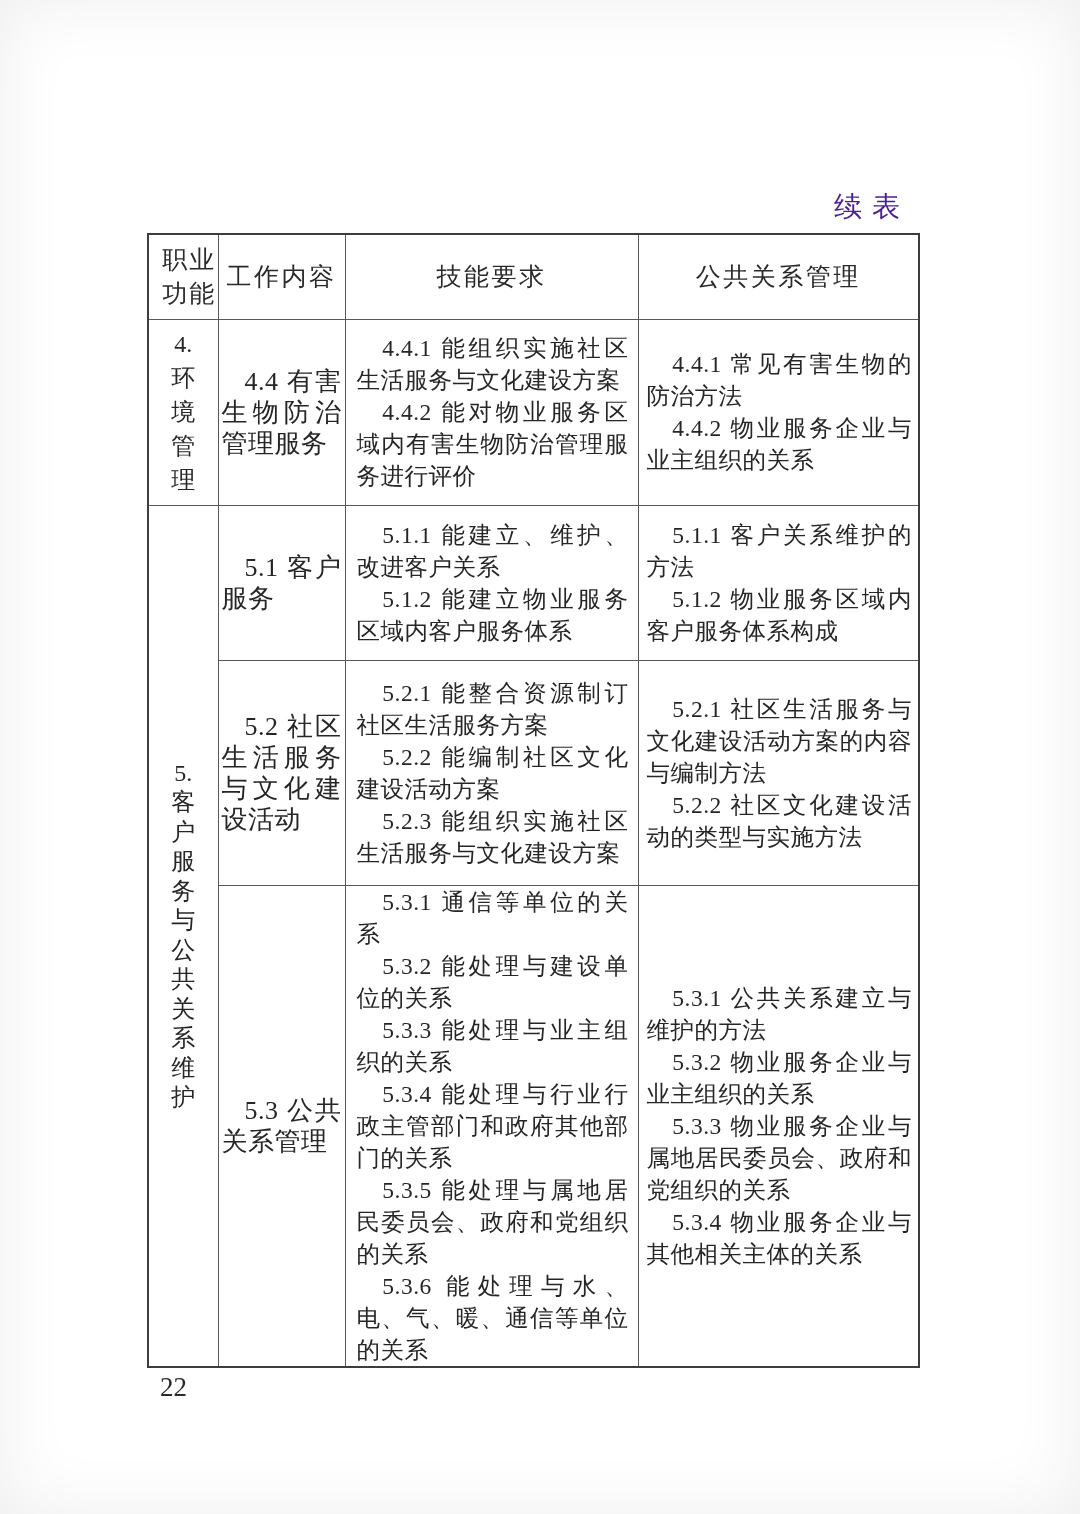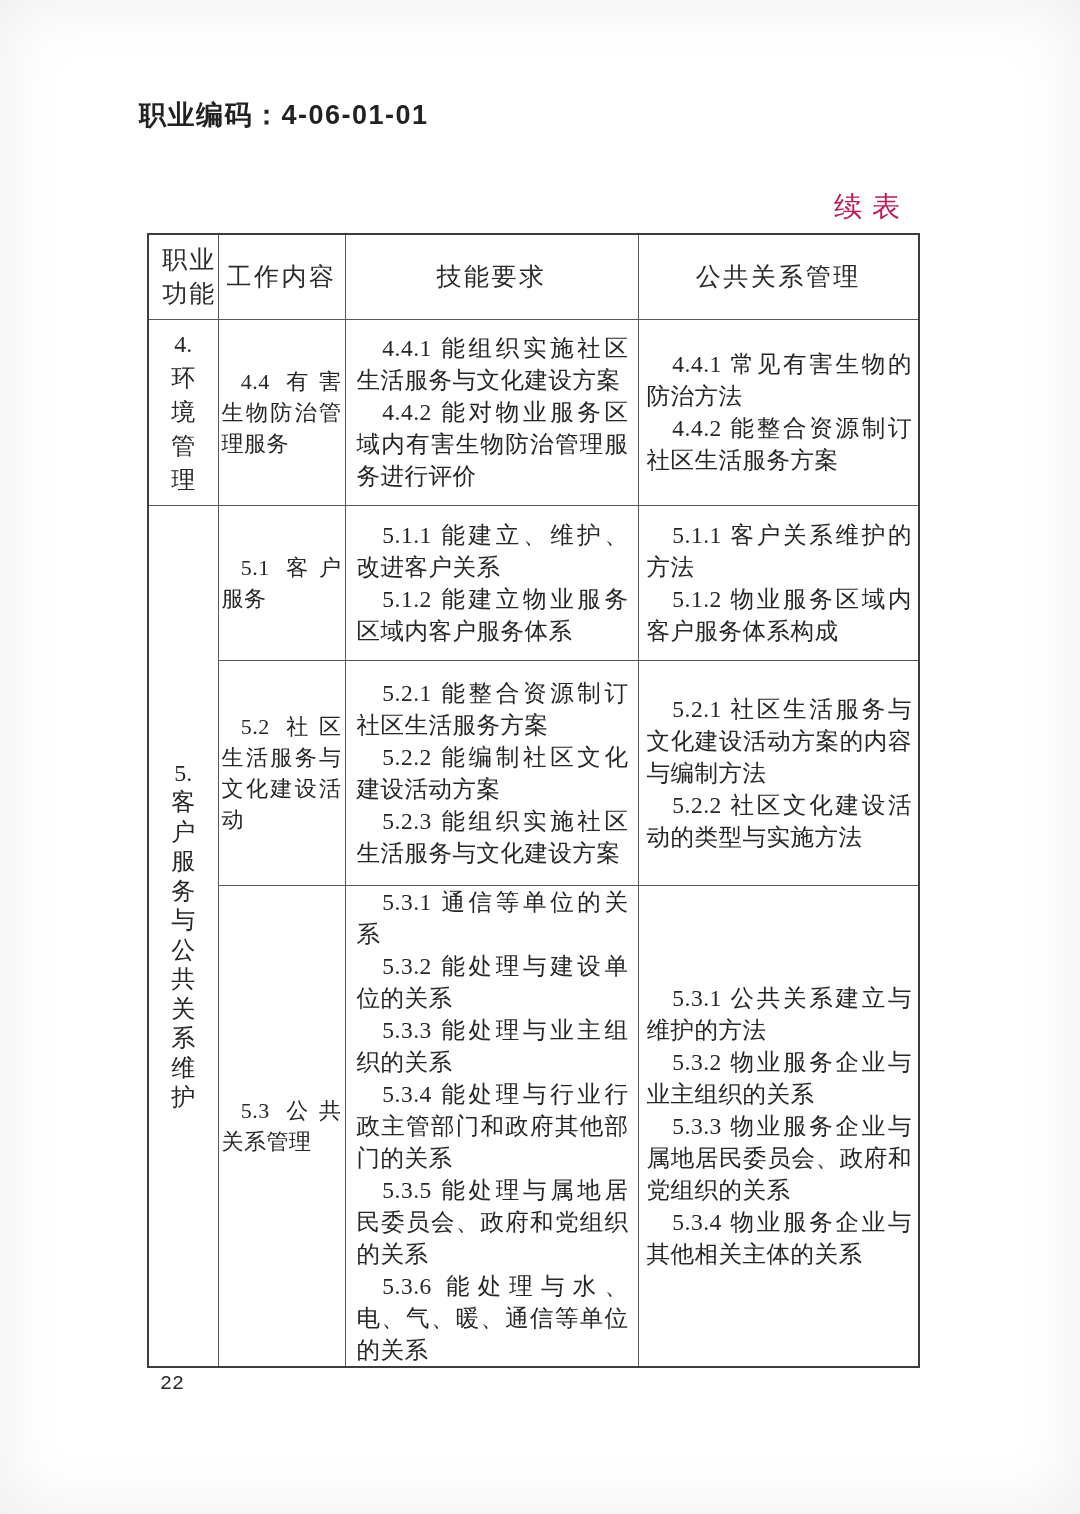--- a/index.html
+++ b/index.html
@@ -9,51 +9,50 @@
     box-shadow: inset 0 0 70px rgba(0,0,0,0.07);
     overflow:hidden;
   }
   .doc-code {
     position:absolute; left:139px; top:97px;
     font-family:"Liberation Sans","DejaVu Sans",sans-serif;
     font-weight:bold; font-size:27px; letter-spacing:1.5px; color:#222;
   }
   .continued {
     position:absolute; right:170px; top:188px;
-    font-size:28px; letter-spacing:10px; color:#be185d;
+    font-size:28px; letter-spacing:10px; color:#4c1d95;
   }
   table.std {
     position:absolute; left:147px; top:233px; width:771px;
     border-collapse:collapse; table-layout:fixed;
   }
   table.std, table.std td, table.std th { border:1.6px solid #585858; }
   table.std { border-width:2.5px; border-color:#3d3d3d; }
   td, th { padding:0; vertical-align:middle; font-weight:normal; }
   th.hcell { font-size:25px; letter-spacing:2.5px; color:#2a2a2a; }
   th.hcell .hline { line-height:34px; text-align:center; margin:0; letter-spacing:2px;padding-left:12px;}
   .v-label { text-align:center; }
   .v-label p { margin:0; text-indent:0; text-align:center; font-size:24px; }
   .v-loose p { line-height:34px; }
   .v-tight p { line-height:29.5px; }
   .cell { font-size:23.5px; line-height:32px; letter-spacing:0.5px; }
   .cell p { margin:0; text-align:justify; text-indent:1.1em; }
   .cell-work { padding:0 3px; }
-  .cell-work p { font-size:22px; line-height:31px; text-indent:0.88em; }
+  .cell-work p { font-size:26px; line-height:31px; text-indent:0.88em; }
   .cell-skill { padding:0 9px 0 11px; }
   .cell-know  { padding:0 6px 0 8px; }
   .page-number {
-    position:absolute; left:160px; top:1372px; font-size:20px; color:#2a2a2a;font-family:Liberation Mono, monospace;
+    position:absolute; left:160px; top:1372px; font-size:27px; color:#2a2a2a;
   }
 </style>
 </head>
 <body>
 
 <div class="page">
 
-  <div class="doc-code">职业编码：4-06-01-01</div>
 
   <div class="continued">续表</div>
 
   <table class="std">
     <colgroup>
       <col style="width:70px">
         <col style="width:127px">
         <col style="width:293px">
         <col style="width:281px">
     </colgroup>
@@ -83,21 +82,21 @@
       </td>
       <td class="cell cell-work">
         <p>4.4 有害生物防治管理服务</p>
       </td>
       <td class="cell cell-skill">
             <p>4.4.1 能组织实施社区生活服务与文化建设方案</p>
             <p>4.4.2 能对物业服务区域内有害生物防治管理服务进行评价</p>
           </td>
       <td class="cell cell-know">
             <p>4.4.1 常见有害生物的防治方法</p>
-            <p>4.4.2 能整合资源制订社区生活服务方案</p>
+            <p>4.4.2 物业服务企业与业主组织的关系</p>
           </td>
     </tr>
 
     <tr style="height:155px">
       <td rowspan="3">
         <div class="v-label v-tight">
               <p>5.</p>
               <p>客</p>
               <p>户</p>
               <p>服</p>

